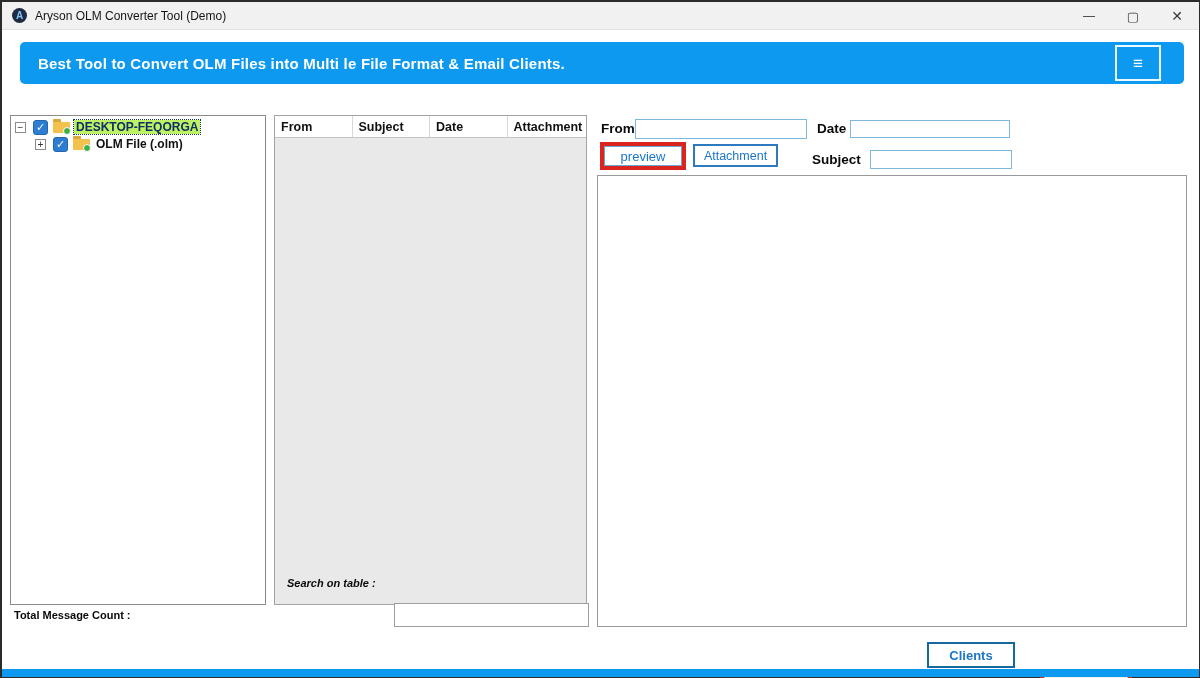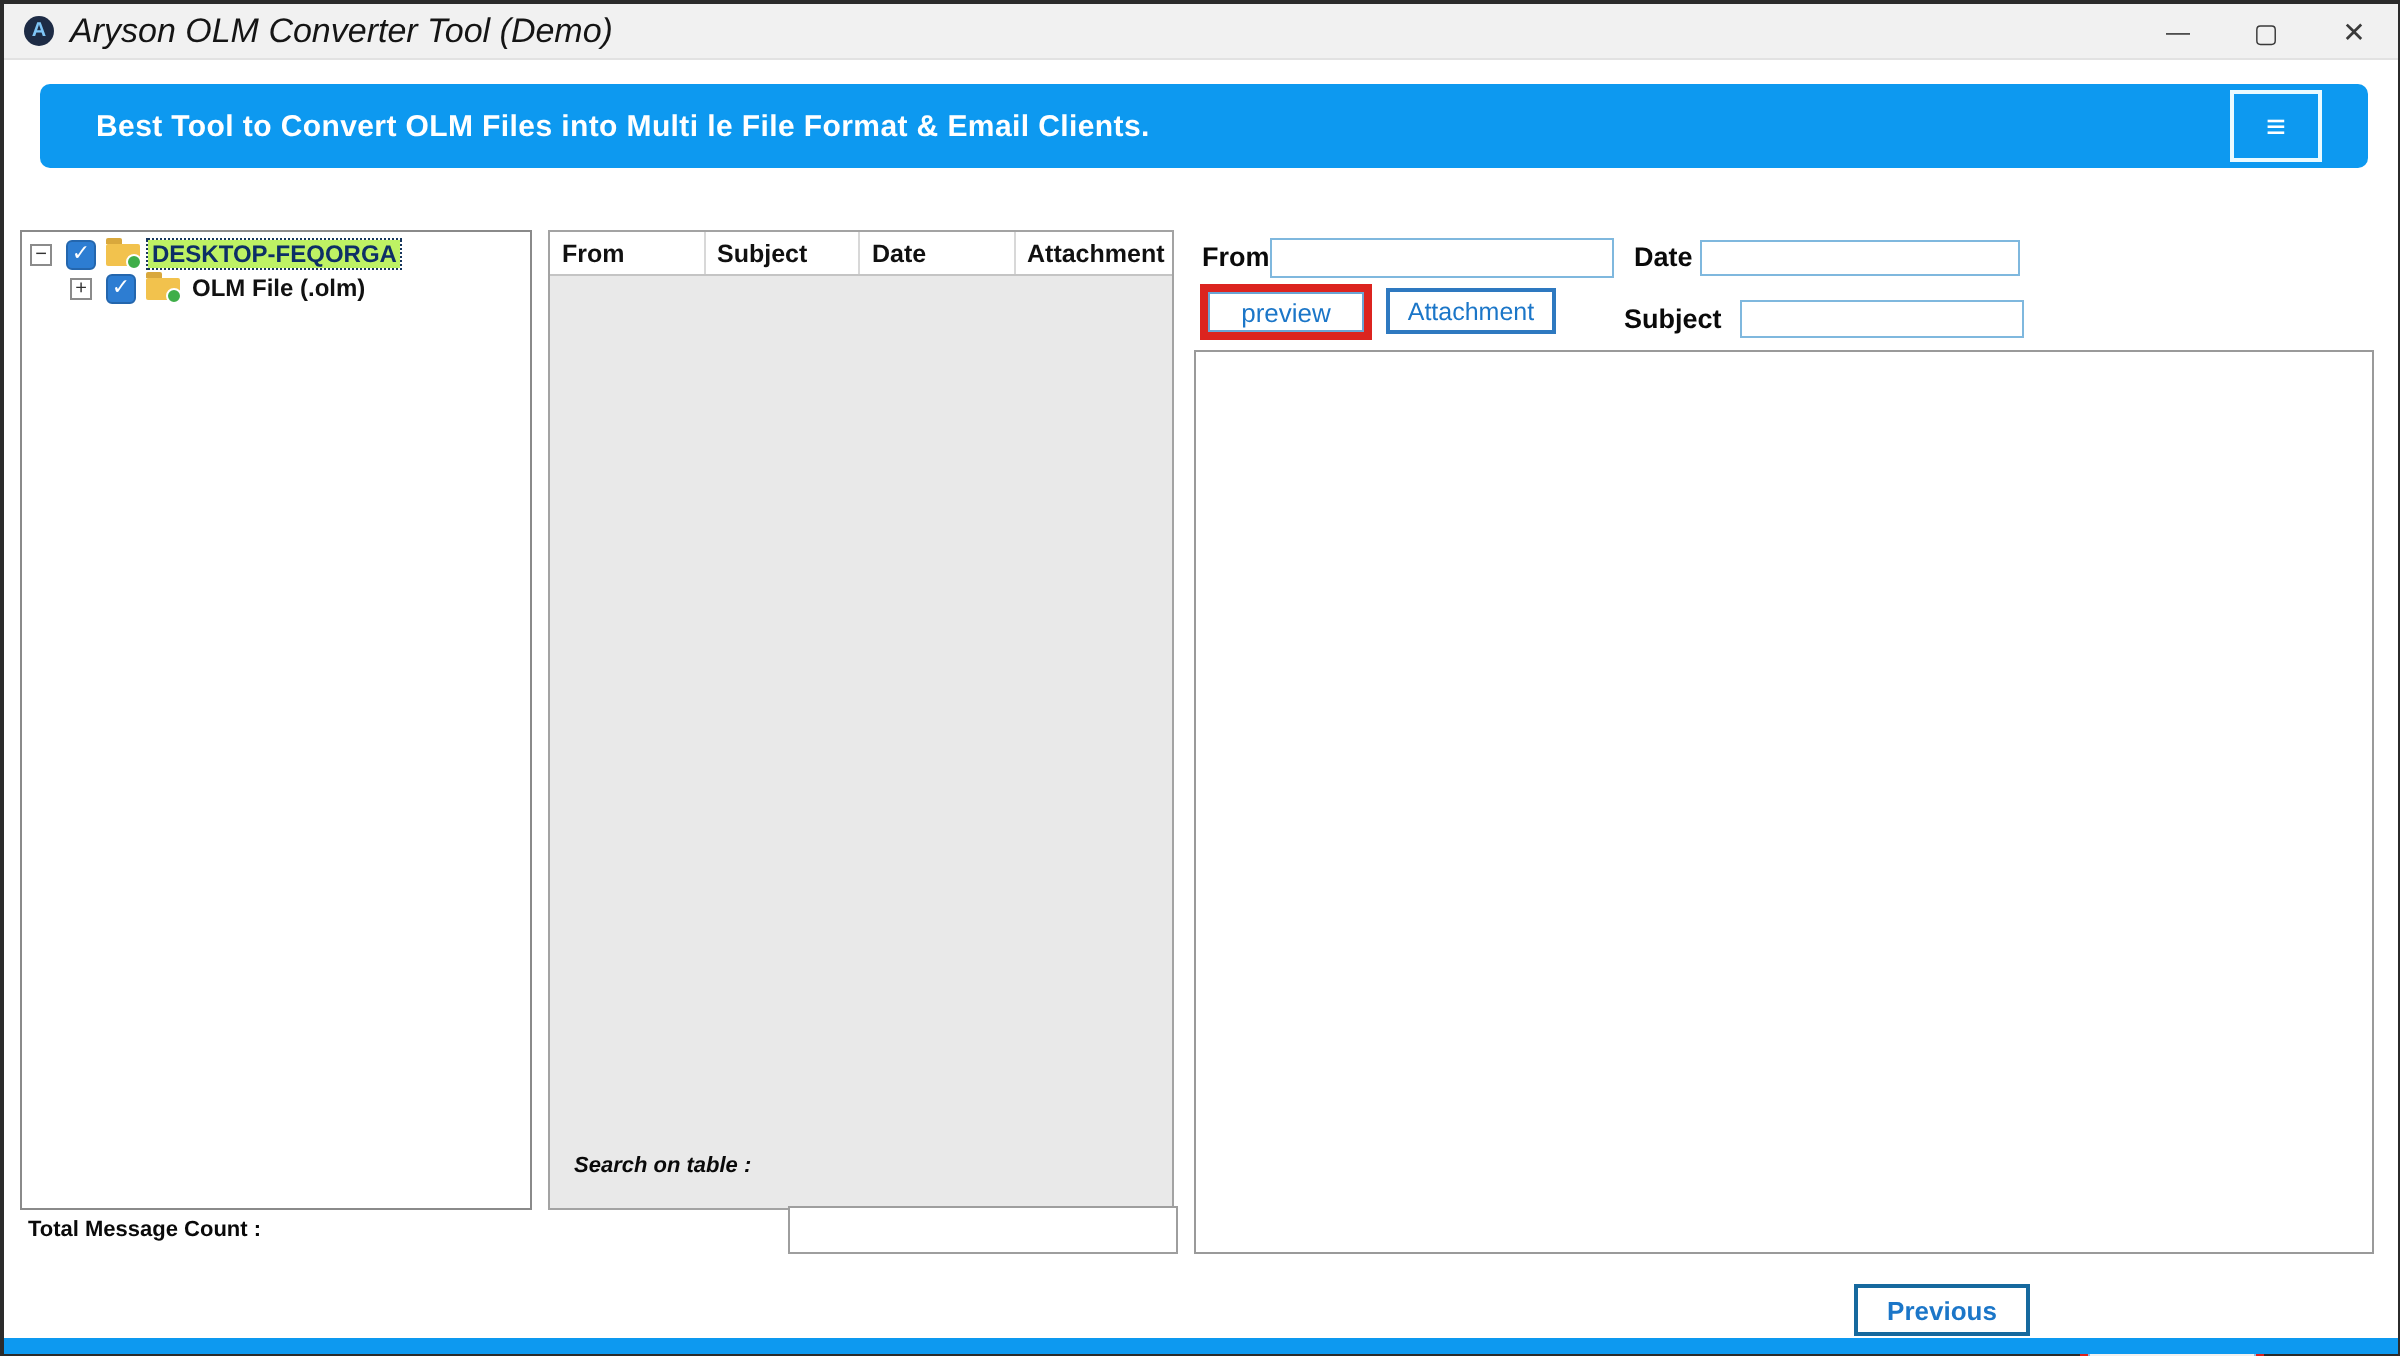--- a/index.html
+++ b/index.html
@@ -7,31 +7,31 @@
   .window { position:relative; width:1200px; height:678px; background:#fff;
             border-left:2px solid #2b2b2b; border-top:2px solid #2b2b2b;
             border-right:1px solid #2b2b2b; border-bottom:1px solid #2b2b2b; }
 
   
   .titlebar { position:absolute; left:0; top:0; width:100%; height:28px; background:#f1f1f1;
               border-bottom:1px solid #e2e2e2; display:flex; align-items:center; }
   .app-icon { width:15px; height:15px; margin-left:10px; border-radius:50%; background:#1d2b45;
               color:#7fc4f5; font-size:10px; font-weight:bold; display:flex; align-items:center;
               justify-content:center; line-height:1; }
-  .title-text { margin-left:8px; font-size:17px; color:#151515;font-style:italic; }
+  .title-text { margin-left:8px; font-size:12px; color:#151515; }
   .win-controls { position:absolute; right:0; top:0; height:28px; display:flex; }
   .win-btn { width:44px; height:28px; display:flex; align-items:center; justify-content:center;
              color:#3a3a3a; font-size:12px; }
   .win-btn.max { font-size:13px; }
   .win-btn.close { font-size:14px; }
 
   
   .banner { position:absolute; left:18px; top:40px; width:1164px; height:42px; background:#0d99f0;
             border-radius:5px; display:flex; align-items:center; }
-  .banner-text { color:#ffffff; font-weight:bold; font-size:15px; margin-left:28px; letter-spacing:.2px; }
+  .banner-text { color:#ffffff; font-weight:bold; font-size:15px; margin-left:18px; letter-spacing:.2px; }
   .menu-btn { position:absolute; right:23px; top:3px; width:46px; height:36px; background:transparent;
               border:2px solid #eafaff; display:flex; align-items:center; justify-content:center; }
   .menu-icon { color:#ffffff; font-size:17px; font-weight:bold; line-height:1; }
 
   
   .tree-panel { position:absolute; left:8px; top:113px; width:256px; height:490px; background:#ffffff;
                 border:1px solid #8a8a8a; padding-top:3px; }
   .tree-row { display:flex; align-items:center; height:16px; margin-bottom:1px; }
   .tree-row.child { margin-left:20px; }
   .expander { width:11px; height:11px; border:1px solid #8b8b8b; background:#fff; color:#333;
@@ -153,19 +153,19 @@
   </div>
 
   <div class="preview-box"></div>
 
   <span class="footer-label" style="left:12px; top:607px;">Total Message Count :</span>
   <span class="footer-label" style="left:285px; top:575px;font-style:italic;">Search on table :</span>
   <div class="search-box">
     <input value="" style="">
   </div>
 
-  <div class="btn-previous">Previous</div>
+  <div class="btn-previous">Clients</div>
   <div class="red-box-next">
     <div class="btn-next">Next</div>
   </div>
 
   <div class="bottom-bar"></div>
 </div>
 
 </body></html>

